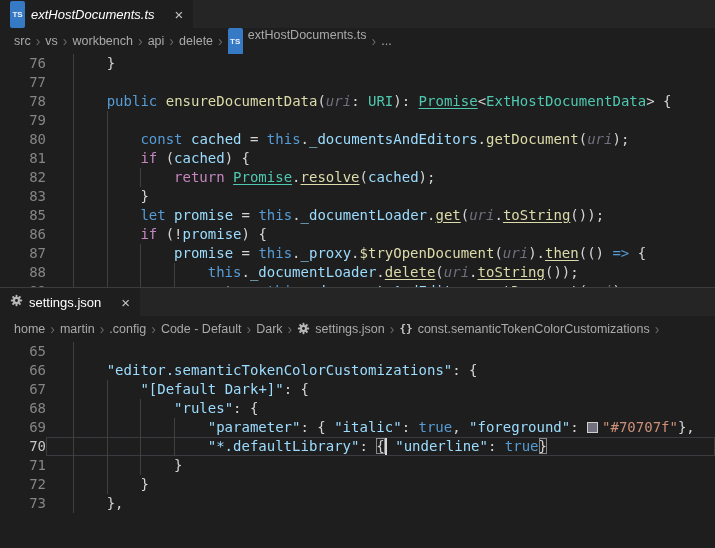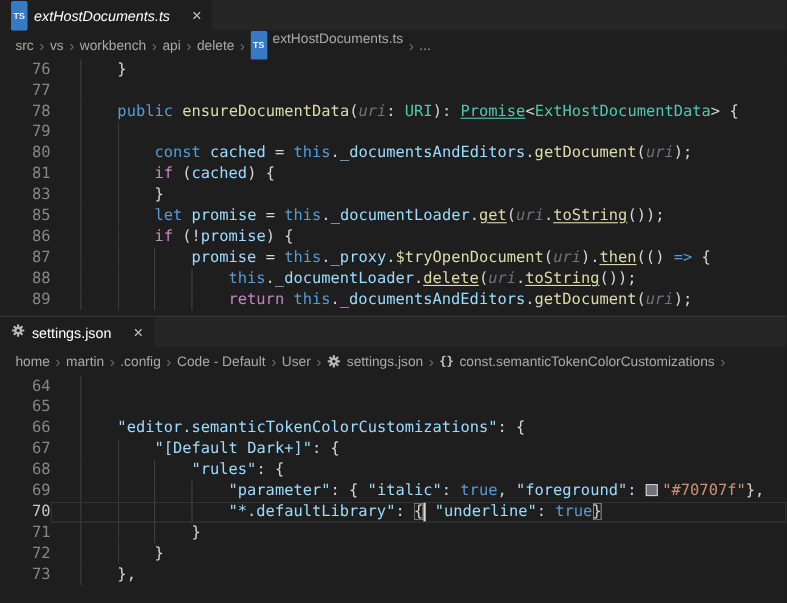--- a/index.html
+++ b/index.html
@@ -102,20 +102,24 @@
         </div>
         <div class="code-row">
           <span class="ln">80</span>
           <span class="body"><span class="ind"></span><span class="ind"></span><span class="tk-kw">const</span><span class="tk-fg"> </span><span class="tk-var">cached</span><span class="tk-fg"> = </span><span class="tk-kw">this</span><span class="tk-fg">.</span><span class="tk-var">_documentsAndEditors</span><span class="tk-fg">.</span><span class="tk-fn">getDocument</span><span class="tk-fg">(</span><span class="tk-param">uri</span><span class="tk-fg">);</span></span>
         </div>
         <div class="code-row">
           <span class="ln">81</span>
           <span class="body"><span class="ind"></span><span class="ind"></span><span class="tk-ctrl">if</span><span class="tk-fg"> (</span><span class="tk-var">cached</span><span class="tk-fg">) {</span></span>
         </div>
         <div class="code-row">
+          <span class="ln">82</span>
+          <span class="body"><span class="ind"></span><span class="ind"></span><span class="ind"></span><span class="tk-ctrl">return</span><span class="tk-fg"> </span><span class="tk-type tk-ul">Promise</span><span class="tk-fg">.</span><span class="tk-fn tk-ul">resolve</span><span class="tk-fg">(</span><span class="tk-var">cached</span><span class="tk-fg">);</span></span>
+        </div>
+        <div class="code-row">
           <span class="ln">83</span>
           <span class="body"><span class="ind"></span><span class="ind"></span><span class="tk-fg">}</span></span>
         </div>
         <div class="code-row">
           <span class="ln">85</span>
           <span class="body"><span class="ind"></span><span class="ind"></span><span class="tk-kw">let</span><span class="tk-fg"> </span><span class="tk-var">promise</span><span class="tk-fg"> = </span><span class="tk-kw">this</span><span class="tk-fg">.</span><span class="tk-var">_documentLoader</span><span class="tk-fg">.</span><span class="tk-fn tk-ul">get</span><span class="tk-fg">(</span><span class="tk-param">uri</span><span class="tk-fg">.</span><span class="tk-fn tk-ul">toString</span><span class="tk-fg">());</span></span>
         </div>
         <div class="code-row">
           <span class="ln">86</span>
           <span class="body"><span class="ind"></span><span class="ind"></span><span class="tk-ctrl">if</span><span class="tk-fg"> (!</span><span class="tk-var">promise</span><span class="tk-fg">) {</span></span>
@@ -165,21 +169,21 @@
         <span class="bc-sep">›</span>
         <span class="bc-item">
           <span>.config</span>
         </span>
         <span class="bc-sep">›</span>
         <span class="bc-item">
           <span>Code - Default</span>
         </span>
         <span class="bc-sep">›</span>
         <span class="bc-item">
-          <span>User</span>
+          <span>Dark</span>
         </span>
         <span class="bc-sep">›</span>
         <span class="bc-item">
           <span class="gear-icon">
             <svg width="13" height="13" viewBox="0 0 16 16">
               <g fill="#b8b8b8">
                 <rect x="6.8" y="1" width="2.4" height="14" rx="1"></rect>
                 <rect x="1" y="6.8" width="14" height="2.4" rx="1"></rect>
                 <rect x="6.8" y="1" width="2.4" height="14" rx="1" transform="rotate(45 8 8)"></rect>
                 <rect x="6.8" y="1" width="2.4" height="14" rx="1" transform="rotate(-45 8 8)"></rect>
@@ -192,24 +196,20 @@
         </span>
         <span class="bc-sep">›</span>
         <span class="bc-item">
           <span class="braces-icon">{}</span>
           <span>const.semanticTokenColorCustomizations</span>
         </span>
         <span class="bc-sep">›</span>
       </div>
     <div class="editor" id="editor-bottom">
         <div class="code-row">
-          <span class="ln">64</span>
-          <span class="body"><span class="ind"></span></span>
-        </div>
-        <div class="code-row">
           <span class="ln">65</span>
           <span class="body"><span class="ind"></span></span>
         </div>
         <div class="code-row">
           <span class="ln">66</span>
           <span class="body"><span class="ind"></span><span class="tk-var">"editor.semanticTokenColorCustomizations"</span><span class="tk-fg">: {</span></span>
         </div>
         <div class="code-row">
           <span class="ln">67</span>
           <span class="body"><span class="ind"></span><span class="ind"></span><span class="tk-var">"[Default Dark+]"</span><span class="tk-fg">: {</span></span>

